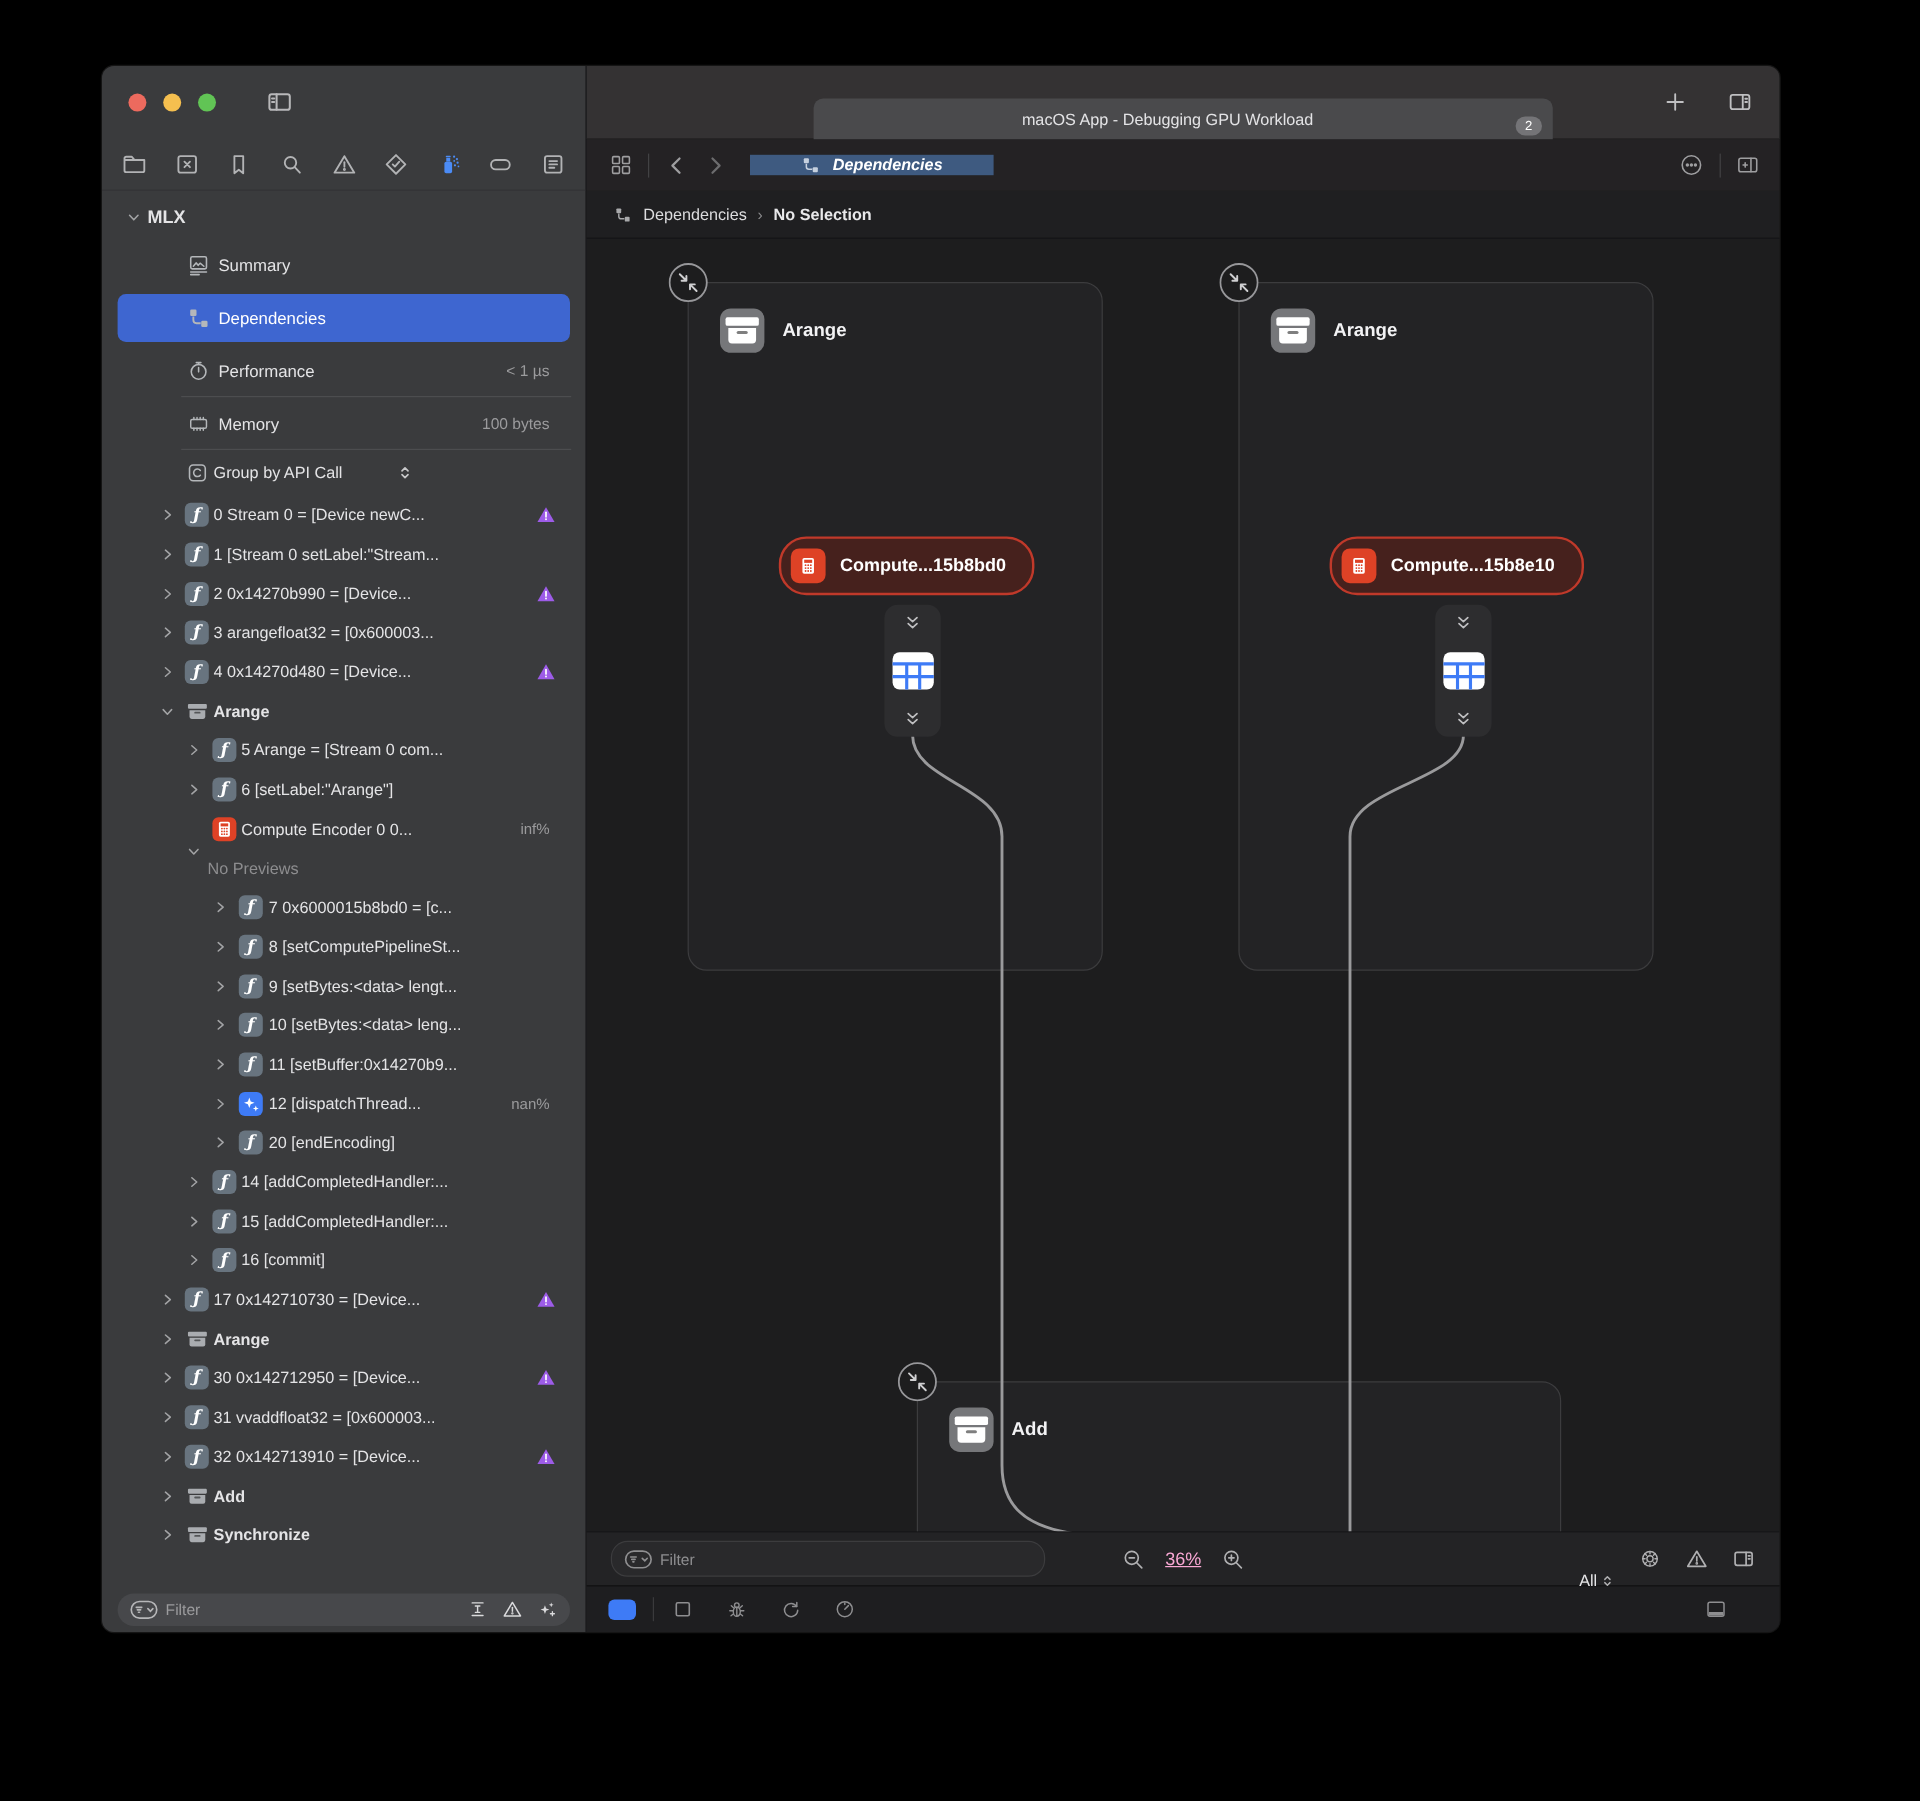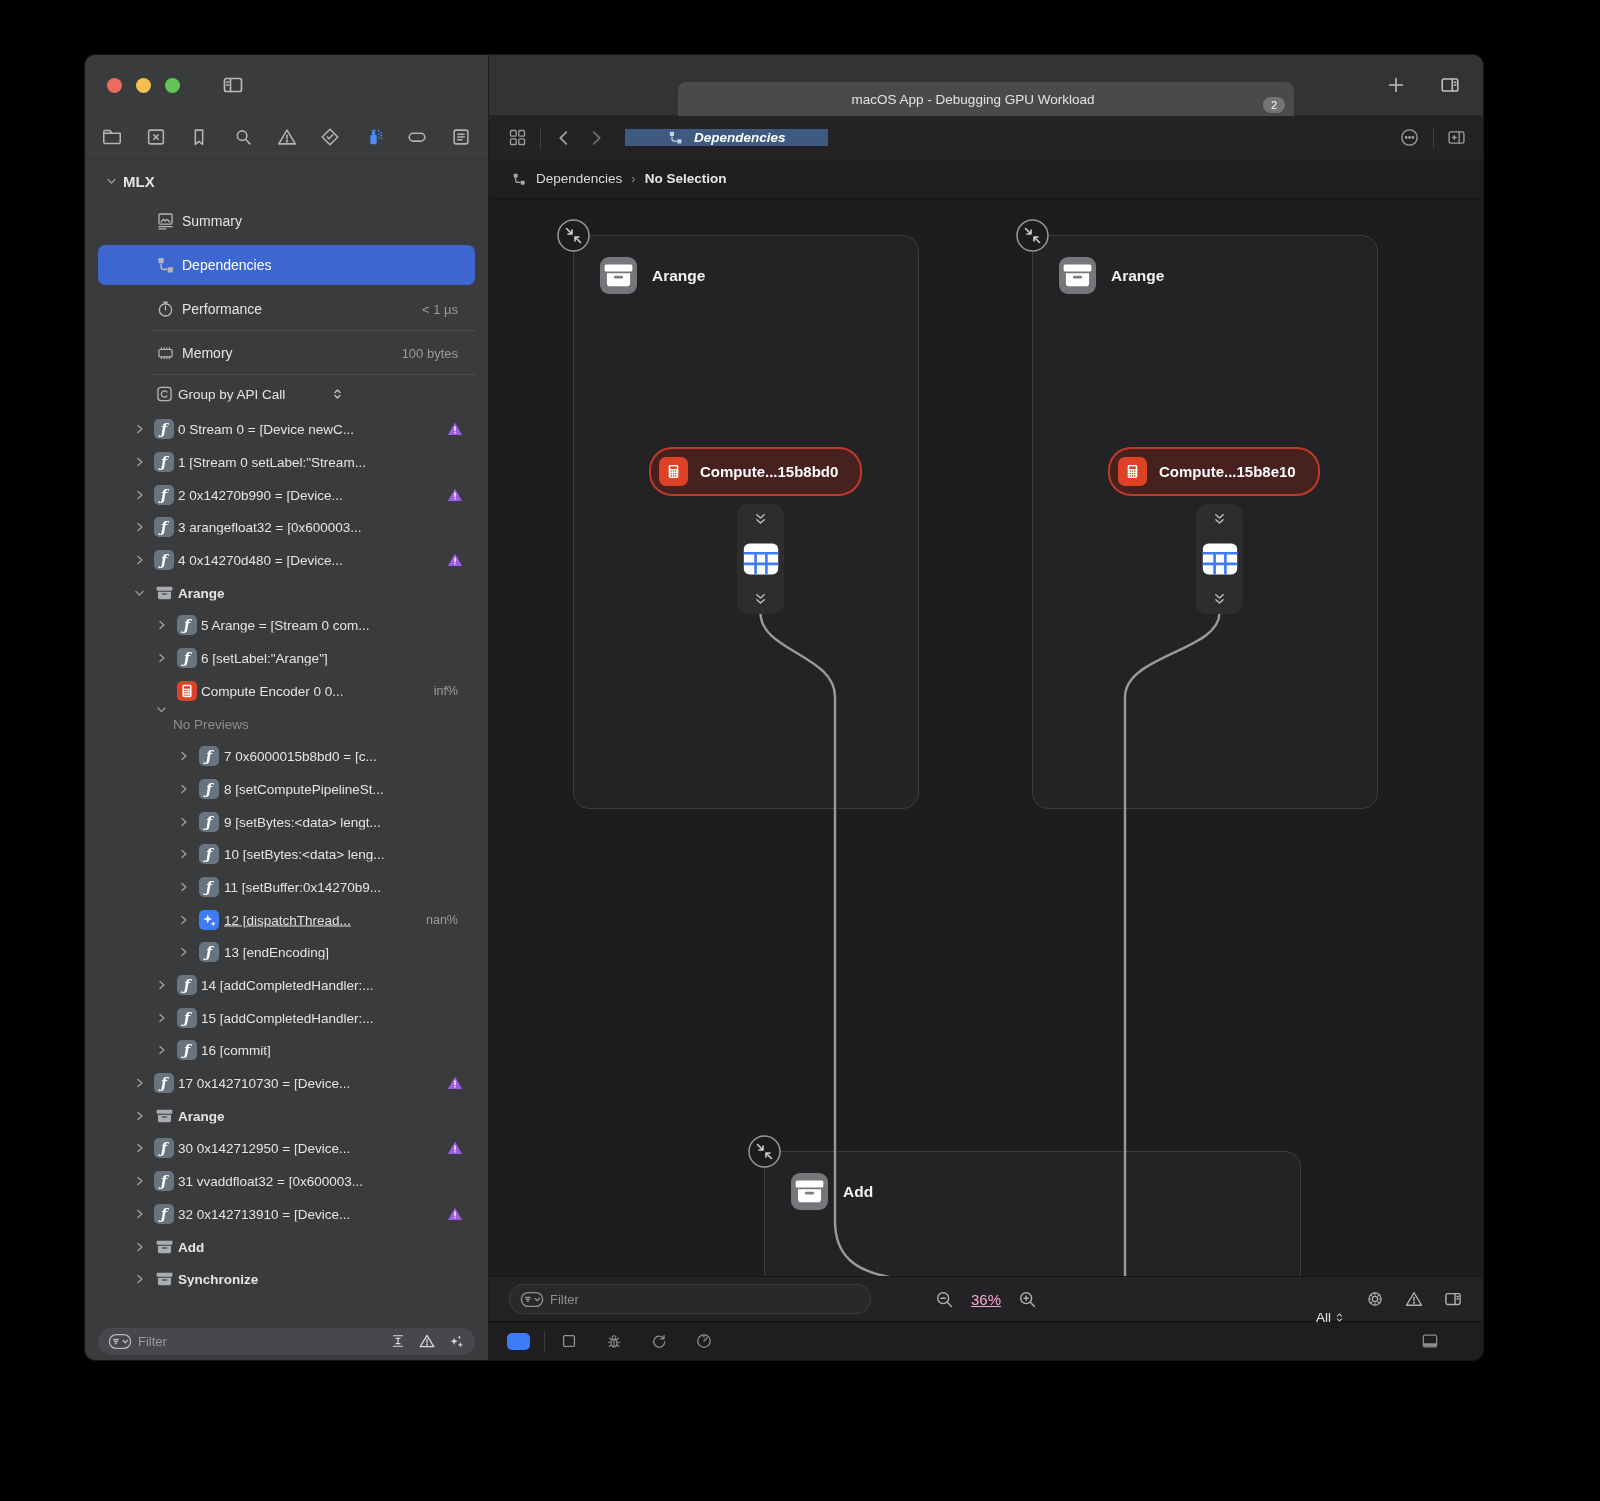--- a/index.html
+++ b/index.html
@@ -472,33 +472,33 @@
           <span class="ticon" style="left: 114px;">
             <span class="bluebox">
               <svg viewBox="0 0 24 24">
                 <g fill="#fff">
                   <path d="M10.5 5.5l1.4 3.9 3.9 1.4-3.9 1.4-1.4 3.9-1.4-3.9-3.9-1.4 3.9-1.4z"></path>
                   <path d="M17 13.5l.8 2.2 2.2.8-2.2.8-.8 2.2-.8-2.2-2.2-.8 2.2-.8z"></path>
                 </g>
               </svg>
             </span>
           </span>
-          <span class="tlabel" style="left: 139px; text-decoration: underline;">12 [dispatchThread...</span>
+          <span class="tlabel" style="left: 139px;">12 [dispatchThread...</span>
           <span class="meta">nan%</span>
         </div>
         <div class="row" style="height: 32.7px;">
           <span class="disc" style="left: 92px;">
             <svg viewBox="0 0 24 24" fill="none" stroke="currentColor" stroke-width="2.4" stroke-linecap="round" stroke-linejoin="round">
               <path d="M9 5.5L16.5 12 9 18.5"></path>
             </svg>
           </span>
           <span class="ticon" style="left: 114px;">
             <span class="fni">ƒ</span>
           </span>
-          <span class="tlabel" style="left: 139px;">13 [endEncoding]</span>
+          <span class="tlabel" style="left: 139px;">20 [endEncoding]</span>
         </div>
         <div class="row" style="height: 32.7px;">
           <span class="disc" style="left: 70px;">
             <svg viewBox="0 0 24 24" fill="none" stroke="currentColor" stroke-width="2.4" stroke-linecap="round" stroke-linejoin="round">
               <path d="M9 5.5L16.5 12 9 18.5"></path>
             </svg>
           </span>
           <span class="ticon" style="left: 92px;">
             <span class="fni">ƒ</span>
           </span>

